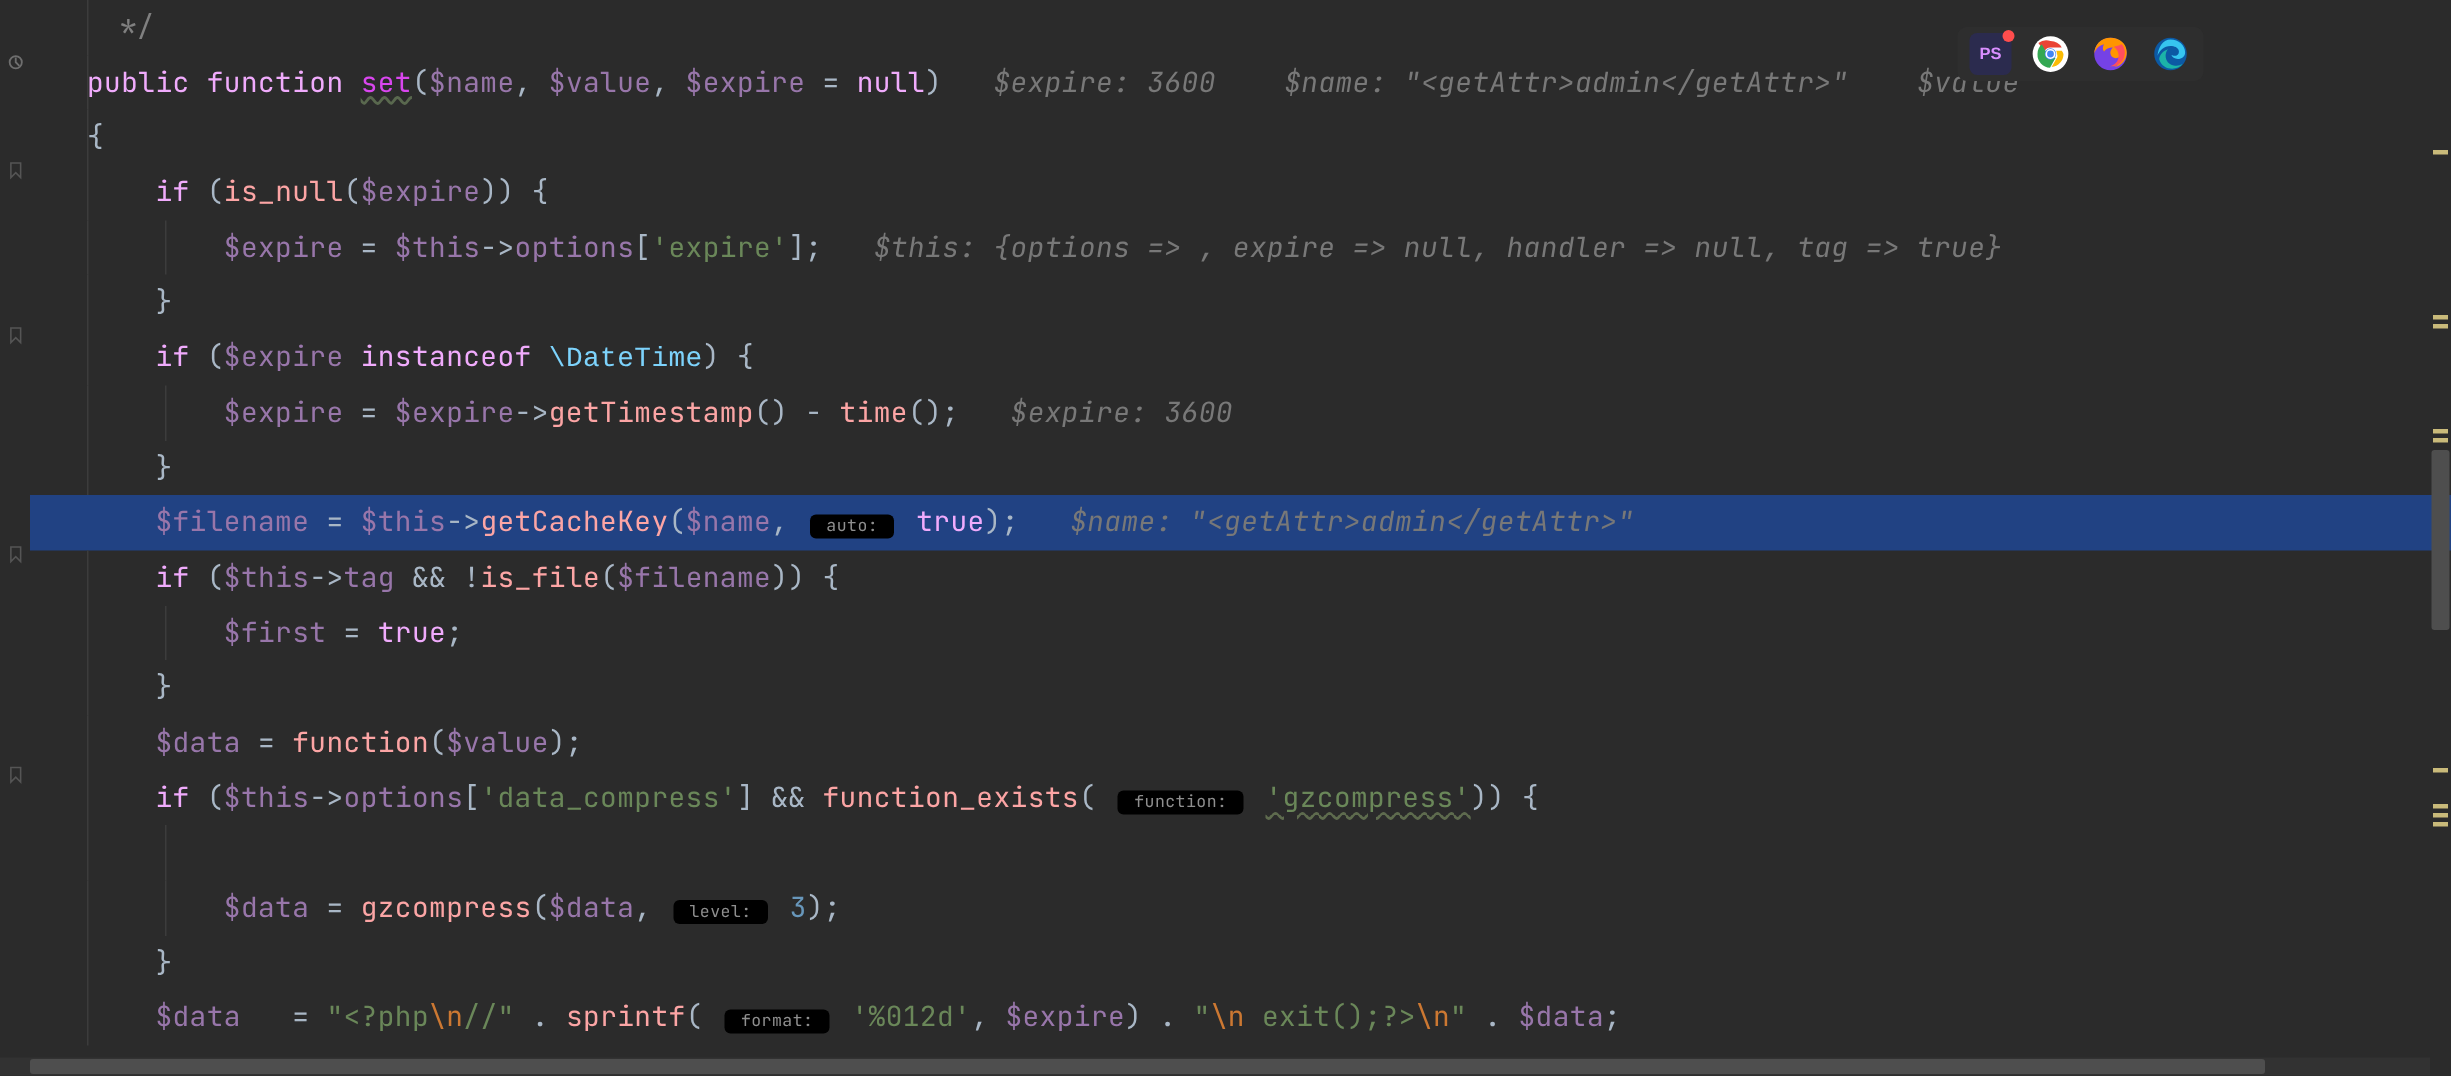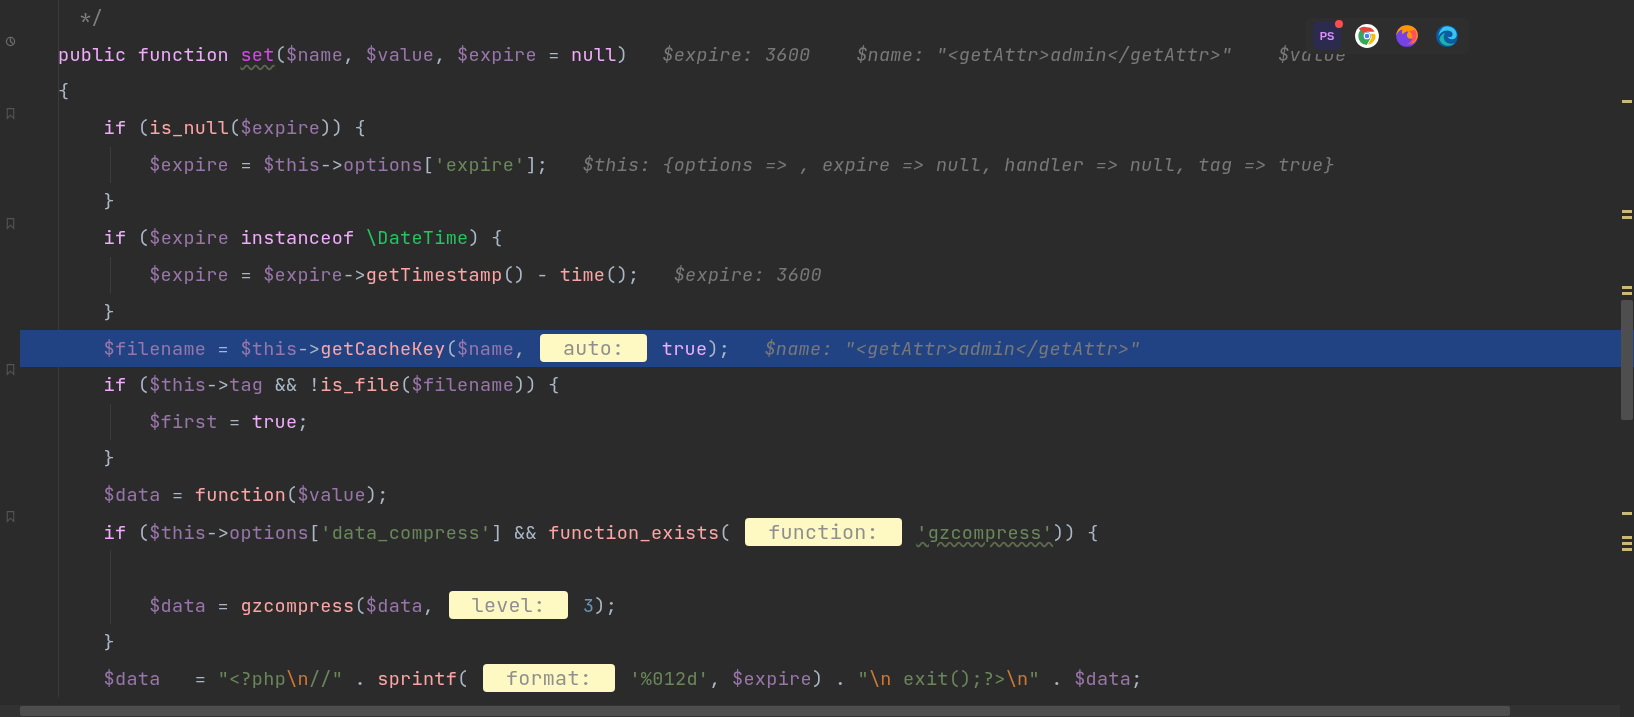--- a/index.html
+++ b/index.html
@@ -65,29 +65,29 @@
   .kw { color: #f0abfc; }
   .fn { color: #fca5a5; }
   .fn-def { color: #d946ef; text-decoration: underline wavy #59684e; text-underline-offset: 3px; }
   .var { color: #9876aa; }
   .str { color: #6a8759; }
   .paren { color: #a9b7c6; }
   .esc { color: #cc7832; }
   .cmt { color: #808080; }
   .hint { color: #787878; font-style: italic; margin-top: 24px; }
   .param-hint {
-    background: #fef9c3;
+    background: #000000;
     color: #8f8f8f;
     border-radius: 4px;
-    padding: 1px 23px;
-    font-size: 20px;
+    padding: 1px 11px;
+    font-size: 11px;
     font-style: normal;
     margin: 0 3px;
   }
-  .cls { color: #22c55e; }
+  .cls { color: #7dd3fc; font-family: Liberation Mono, monospace; }
   .wavy { text-decoration: underline wavy #5e6b4e; text-underline-offset: 3px; }
   .code-content { padding-left: 38px; }
   
   .taskbar {
     position: absolute;
     top: 18px;
     right: 165px;
     background: #2e2e2e;
     border-radius: 6px;
     padding: 4px 8px;

